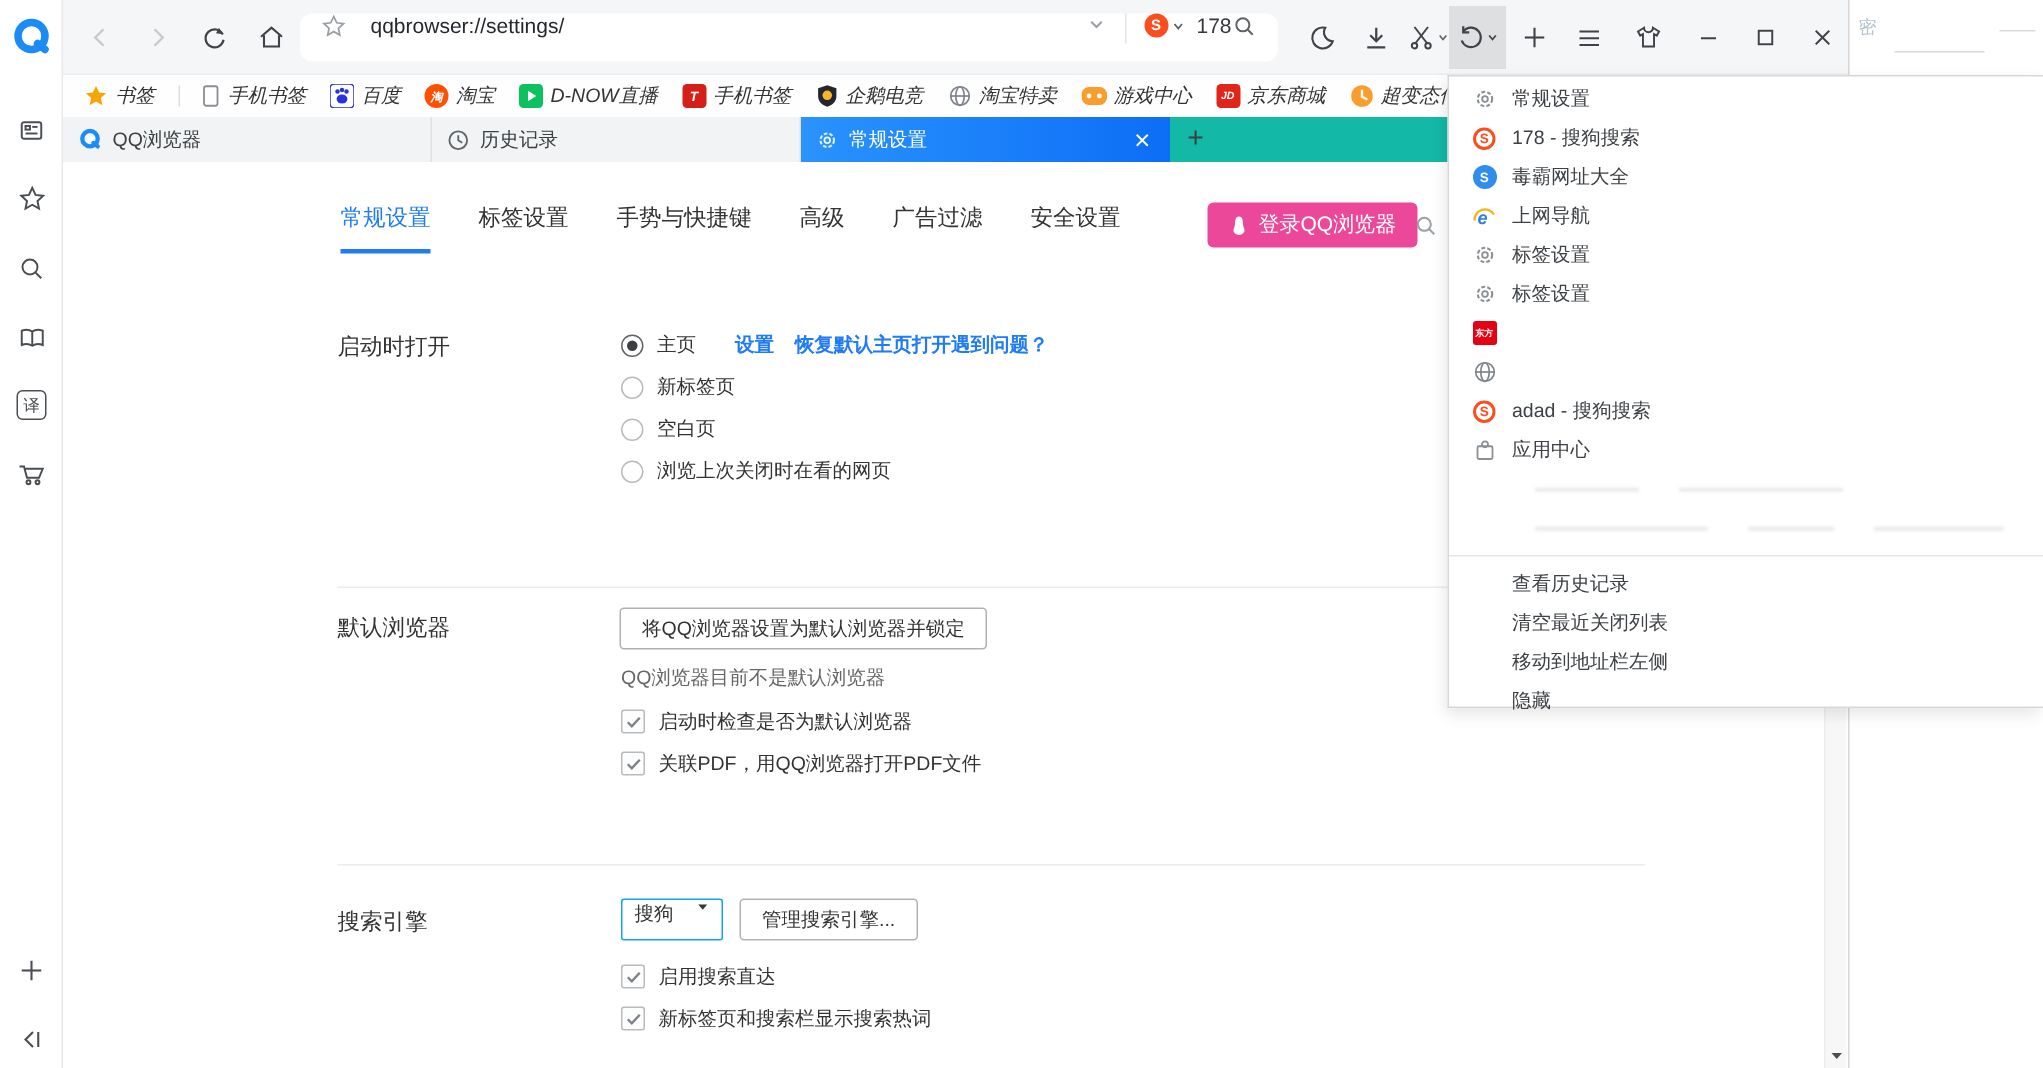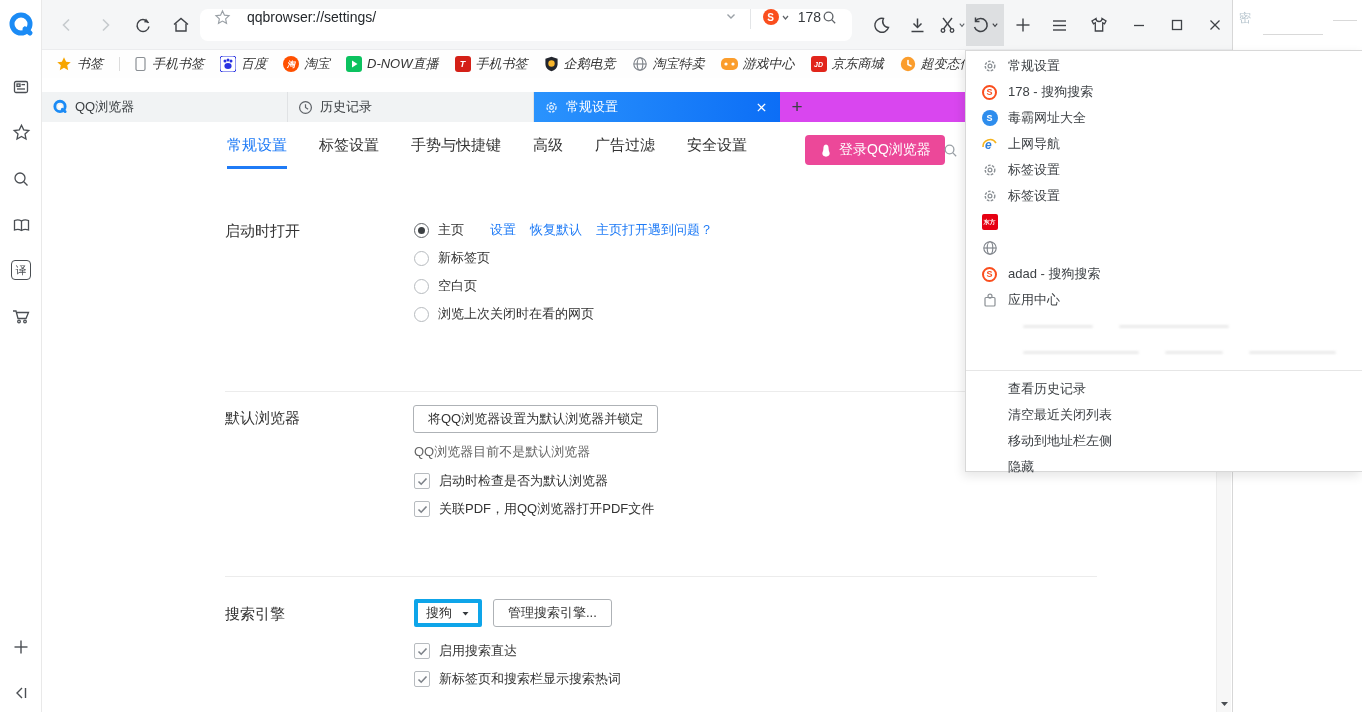--- a/index.html
+++ b/index.html
@@ -35,21 +35,21 @@
   .bg-dash { position: absolute; height: 1px; background: #d9d9d9; }
 
   
   .bookmarks { position: absolute; left: 42px; top: 50px; width: 1190px; height: 28px; background: #fefefe; display: flex; align-items: center; padding-left: 14px; z-index: 3; white-space: nowrap; overflow: hidden; font-style: italic; }
   .bm-item { display: flex; align-items: center; margin-right: 16px; cursor: pointer; }
   .bm-item .lbl { margin-left: 5px; font-size: 13px; color: #333; }
   .bm-sep { width: 1px; height: 14px; background: #dcdcdc; margin-right: 14px; }
   .badge { width: 16px; height: 16px; border-radius: 3px; display: inline-flex; align-items: center; justify-content: center; color: #fff; font-weight: bold; font-size: 9px; flex: 0 0 16px; }
 
   
-  .tabbar { position: absolute; left: 42px; top: 78px; width: 1190px; height: 30px; background: #d946ef; display: flex; align-items: stretch; z-index: 3; margin-top: 14px; }
+  .tabbar { position: absolute; left: 42px; top: 78px; width: 1190px; height: 30px; background: #14b8a6; display: flex; align-items: stretch; z-index: 3; }
   .tab { width: 246px; display: flex; align-items: center; padding: 0 10px; font-size: 13px; color: #3c4043; border-right: 1px solid #e0e2e4; cursor: pointer; background: #f1f3f4; }
   .tab .t-lbl { margin-left: 7px; flex: 1; overflow: hidden; text-overflow: ellipsis; }
   .tab.active { background: linear-gradient(90deg, #2a93fd, #0c6ef6); color: #fff; border-right: none; }
   .tab .t-close { width: 18px; height: 18px; display: flex; align-items: center; justify-content: center; }
   .newtab { width: 34px; display: flex; align-items: center; justify-content: center; cursor: pointer; font-size: 19px; color: #3c4043; }
 
   
   .content { position: absolute; left: 42px; top: 108px; width: 1190px; height: 604px; background: #fff; z-index: 2; }
   .set-nav { position: absolute; left: 185px; top: 28px; display: flex; align-items: center; }
   .set-nav .nav-item { font-size: 15px; color: #333; margin-right: 32px; padding-bottom: 14px; cursor: pointer; position: relative; }
@@ -58,24 +58,24 @@
   .login-btn { position: absolute; left: 763px; top: 27px; height: 30px; background: #ec4899; border-radius: 4px; color: #fff; font-size: 14px; display: flex; align-items: center; padding: 0 14px; cursor: pointer; }
   .login-btn svg { margin-right: 6px; }
   .set-search { position: absolute; left: 900px; top: 34px; }
 
   .sec-label { position: absolute; left: 183px; font-size: 15px; color: #333; }
   .ctl { position: absolute; left: 372px; display: flex; align-items: center; font-size: 13px; color: #333; }
   .radio { width: 15px; height: 15px; border-radius: 50%; border: 1px solid #b7bbbf; background: #fff; margin-right: 9px; position: relative; flex: 0 0 15px; }
   .radio.sel { border-color: #606469; }
   .radio.sel::after { content: ""; position: absolute; left: 3px; top: 3px; width: 7px; height: 7px; border-radius: 50%; background: #3c4043; }
   .chk { width: 16px; height: 16px; border: 1px solid #b7bbbf; border-radius: 2px; background: #fdfdfd; margin-right: 9px; display: flex; align-items: center; justify-content: center; flex: 0 0 16px; }
-  a.link { color: #1f7bf6; text-decoration: none; font-size: 13px; cursor: pointer; }
+  a.link { color: #1f7bf6; text-decoration: none; font-size: 13px; cursor: pointer; font-weight: bold; }
   .hr { position: absolute; left: 183px; width: 872px; height: 1px; background: #ececec; }
   .btn-outline { border: 1px solid #aeb2b6; background: #fff; border-radius: 3px; font-size: 13px; color: #333; height: 28px; display: inline-flex; align-items: center; padding: 0 14px; cursor: pointer; font-family: inherit; }
-  .select-box { border: 4px solid #0ea5e9; background: #fff; border-radius: 2px; width: 68px; height: 28px; display: inline-flex; align-items: center; justify-content: space-between; padding: 0 8px; font-size: 13px; color: #333; cursor: pointer; }
+  .select-box { border: 1px solid #0ea5e9; background: #fff; border-radius: 2px; width: 68px; height: 28px; display: inline-flex; align-items: flex-start; justify-content: space-between; padding: 0 8px; font-size: 13px; color: #333; cursor: pointer; }
   .muted { color: #666; font-size: 13px; }
 
   
   .v-scroll { position: absolute; left: 1174px; top: 0; width: 15px; height: 604px; background: #f7f7f7; border-left: 1px solid #ededed; }
   .v-thumb { position: absolute; left: 2px; top: 2px; width: 11px; height: 170px; background: #dcdddf; border-radius: 2px; }
   .v-arrow { position: absolute; left: 3px; bottom: 4px; }
 
   
   .menu { position: absolute; left: 965px; top: 50px; width: 397px; height: 422px; background: #fff; border: 1px solid #d8d8d8; border-right: none; box-shadow: -2px 4px 10px rgba(0,0,0,.10); z-index: 20; padding-top: 2px; }
   .menu-item { height: 26px; display: flex; align-items: center; padding-left: 15px; cursor: pointer; }
@@ -408,21 +408,21 @@
           <line x1="11.5" y1="11.5" x2="15" y2="15"></line>
         </svg>
     </span>
 
     <div class="sec-label" style="top:114px">启动时打开</div>
     <div class="ctl" style="top:113px">
       <span class="radio sel"></span>
       <span>主页</span>
       <a class="link" style="margin-left:26px">设置</a>
       <a class="link" style="margin-left:14px">恢复默认</a>
-      <a class="link" style="margin-left:14px">主页打开遇到问题？</a>
+      <a class="link" style="">主页打开遇到问题？</a>
     </div>
     <div class="ctl" style="top:141px">
       <span class="radio"></span>
       <span>新标签页</span>
     </div>
     <div class="ctl" style="top:169px">
       <span class="radio"></span>
       <span>空白页</span>
     </div>
     <div class="ctl" style="top:197px">

